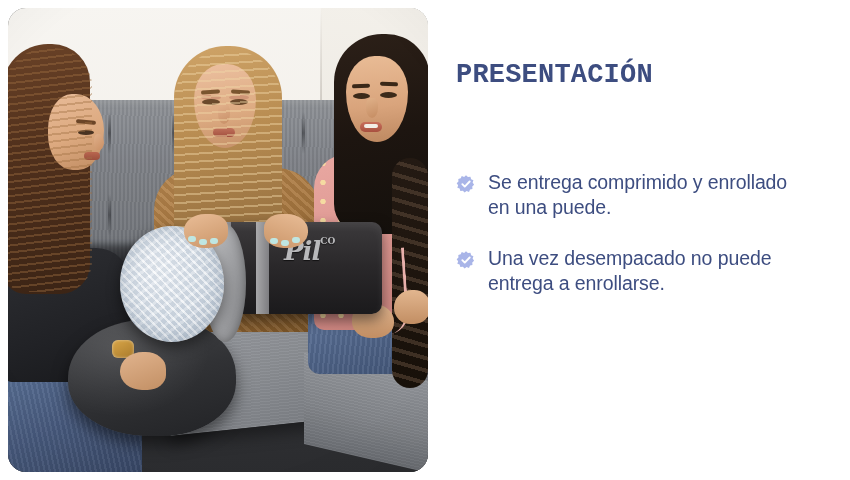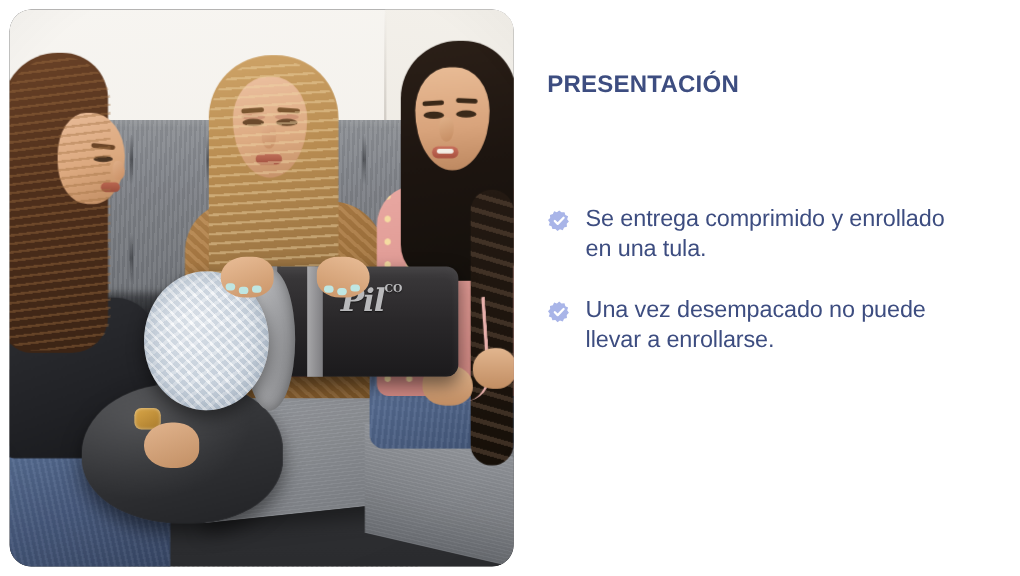--- a/index.html
+++ b/index.html
@@ -448,22 +448,22 @@
     height: 480px;
   }
 
   .headline {
     position: absolute;
     left: 0;
     top: 60px;
     width: 340px;
     margin: 0;
     color: #3d4d80;
-    font-family: Liberation Sans, sans-serif;
-    font-size: 20px;
+    font-family: Liberation Mono, monospace;
+    font-size: 27px;
     font-weight: bold;
     line-height: 1.12;
     letter-spacing: 0.2px;
   }
   .headline .line { display: block; }
 
   .bullets {
     position: absolute;
     left: 0;
     top: 170px;
@@ -620,29 +620,29 @@
 
     <ul class="bullets">
 
       <li class="bullet">
         <span class="check-badge">
           <svg width="20" height="20" viewBox="0 0 24 24" aria-hidden="true">
             <path fill="#a9b5e8" d="M12 1.6l2.31 1.93 3.0-.2.85 2.89 2.74 1.25-.95 2.86 1.75 2.45-2.16 2.1.2 3.0-2.89.85-1.25 2.74-2.86-.95-2.45 1.75-2.1-2.16-3.0.2-.85-2.89L1.6 16.5l.95-2.86L.8 11.19l2.16-2.1-.2-3.0 2.89-.85L6.9 2.5l2.86.95L12 1.6z"></path>
             <path fill="none" stroke="#ffffff" stroke-width="2.3" stroke-linecap="round" stroke-linejoin="round" d="M7.6 12.2l2.9 2.9 5.9-6.1"></path>
           </svg>
         </span>
-        <span class="bullet-text">Se entrega comprimido y enrollado en una tula.</span>
+        <span class="bullet-text">Se entrega comprimido y enrollado en una puede.</span>
       </li>
 
 
       <li class="bullet">
         <span class="check-badge">
           <svg width="20" height="20" viewBox="0 0 24 24" aria-hidden="true">
             <path fill="#a9b5e8" d="M12 1.6l2.31 1.93 3.0-.2.85 2.89 2.74 1.25-.95 2.86 1.75 2.45-2.16 2.1.2 3.0-2.89.85-1.25 2.74-2.86-.95-2.45 1.75-2.1-2.16-3.0.2-.85-2.89L1.6 16.5l.95-2.86L.8 11.19l2.16-2.1-.2-3.0 2.89-.85L6.9 2.5l2.86.95L12 1.6z"></path>
             <path fill="none" stroke="#ffffff" stroke-width="2.3" stroke-linecap="round" stroke-linejoin="round" d="M7.6 12.2l2.9 2.9 5.9-6.1"></path>
           </svg>
         </span>
-        <span class="bullet-text">Una vez desempacado no puede llevar a enrollarse.</span>
+        <span class="bullet-text">Una vez desempacado no puede entrega a enrollarse.</span>
       </li>
 
     </ul>
   </div>
 </div>
 
 </body></html>

